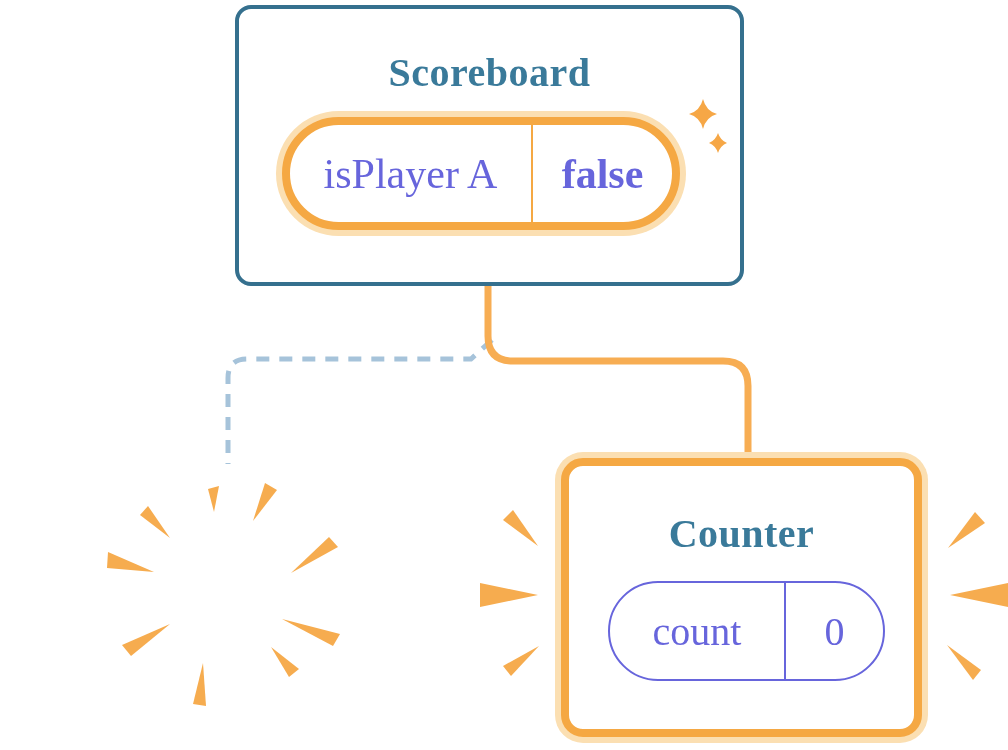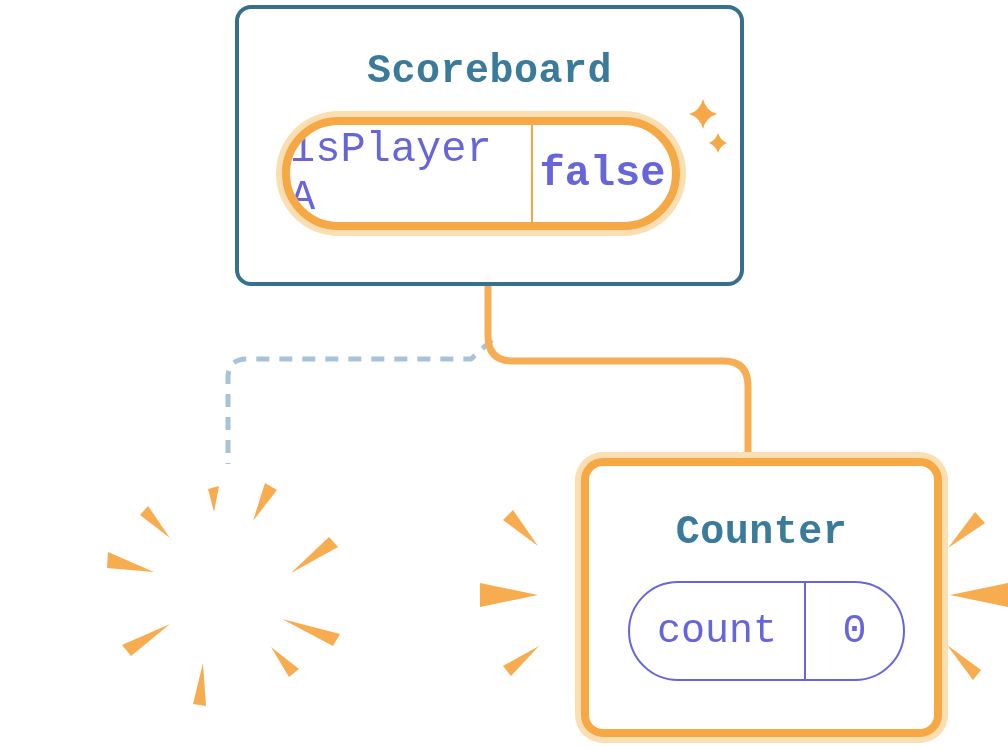--- a/index.html
+++ b/index.html
@@ -2,21 +2,21 @@
 <html style="--card_border_blue: #35708E; --title_teal: #3A7A9A; --purple: #6765DC; --orange: #F5A843; --orange_light: #FBDFB2; --orange_line: #F7AD53; --dash_blue: #A6C3DA; --wedge_orange: #F6AC4F; --sparkle_orange: #F6A746;"><head>
 <meta charset="utf-8">
 <style>
   html, body { margin: 0; padding: 0; background: #ffffff; }
   .page {
     position: relative;
     width: 1008px;
     height: 750px;
     overflow: hidden;
     background: #ffffff;
-    font-family: Liberation Mono, monospace;
+    font-family: Liberation Serif, serif;
   }
   svg.layer {
     position: absolute;
     left: 0; top: 0;
     width: 1008px; height: 750px;
     pointer-events: none;
   }
 
   
   .scoreboard-card {
@@ -74,21 +74,20 @@
   
   .counter-card {
     position: absolute;
     left: 561px; top: 458px;
     width: 361px; height: 279px;
     box-sizing: border-box;
     background: #ffffff;
     border: 8px solid var(--orange);
     border-radius: 22px;
     box-shadow: 0 0 0 6px var(--orange_light);
-    margin-left: 20px;
   }
   .counter-card .card-title { top: 44px; font-size: 40px; }
   .counter-pill {
     left: 39px; top: 115px;
     width: 277px; height: 100px;
     border: 2px solid var(--purple);
     text-align: right;
   }
   .counter-pill .pill-key {
     width: 174px;

